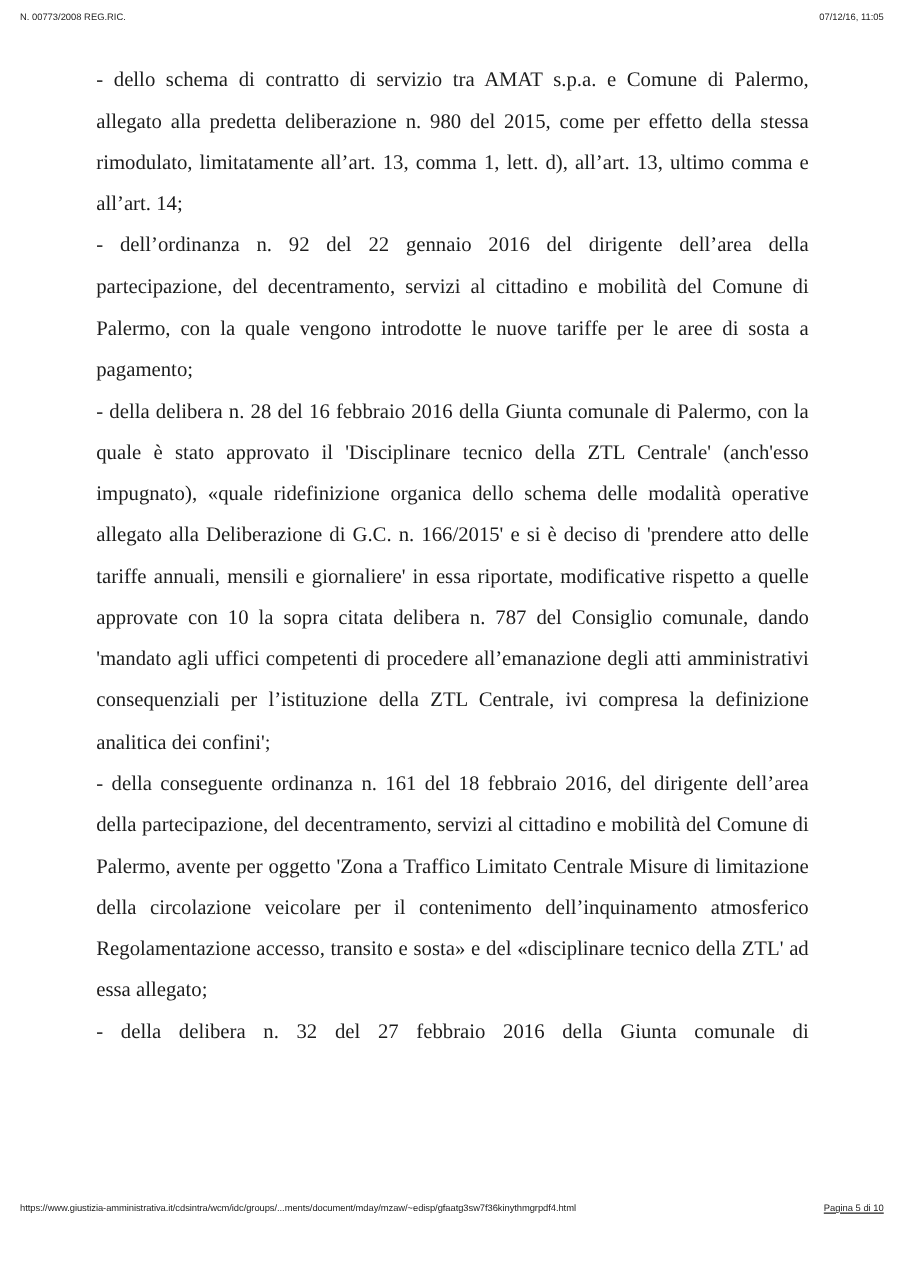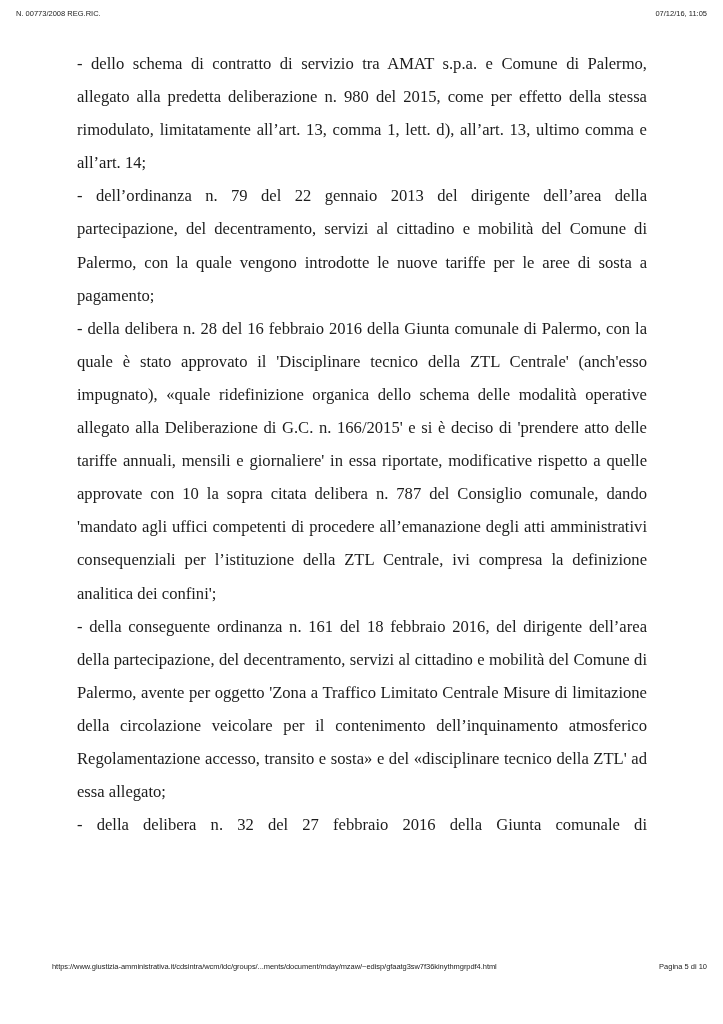--- a/index.html
+++ b/index.html
@@ -28,24 +28,23 @@
     .print-header .right { position: absolute; right: 0; top: 0; }
     .print-footer {
       position: absolute;
       top: 962px;
       left: 16px;
       right: 16px;
       height: 14px;
       font-family: "Liberation Sans", sans-serif;
       font-size: 7.5px;
       color: #222;
-      margin-left: 36px;
     }
     .print-footer .left { position: absolute; left: 0; top: 0; letter-spacing: -0.05px; }
-    .print-footer .right { position: absolute; right: 0; top: 0; }
+    .print-footer .right { position: absolute; right: 0; top: 0; text-decoration: underline; }
     .doc-body {
       position: absolute;
       top: 47px;
       left: 77px;
       width: 570px;
       font-family: "Liberation Serif", serif;
       font-size: 16.6px;
       line-height: 33.1px;
       color: #1c1c1c;
     }
@@ -58,21 +57,21 @@
 </head>
 <body>
 
 <div class="print-header">
   <span class="left">N. 00773/2008 REG.RIC.</span>
   <span class="right">07/12/16, 11:05</span>
 </div>
 
 <div class="doc-body">
   <p>- dello schema di contratto di servizio tra AMAT s.p.a. e Comune di Palermo, allegato alla predetta deliberazione n. 980 del 2015, come per effetto della stessa rimodulato, limitatamente all’art. 13, comma 1, lett. d), all’art. 13, ultimo comma e all’art. 14;</p>
-  <p>- dell’ordinanza n. 79 del 22 gennaio 2013 del dirigente dell’area della partecipazione, del decentramento, servizi al cittadino e mobilità del Comune di Palermo, con la quale vengono introdotte le nuove tariffe per le aree di sosta a pagamento;</p>
+  <p>- dell’ordinanza n. 92 del 22 gennaio 2016 del dirigente dell’area della partecipazione, del decentramento, servizi al cittadino e mobilità del Comune di Palermo, con la quale vengono introdotte le nuove tariffe per le aree di sosta a pagamento;</p>
   <p>- della delibera n. 28 del 16 febbraio 2016 della Giunta comunale di Palermo, con la quale è stato approvato il 'Disciplinare tecnico della ZTL Centrale' (anch'esso impugnato), «quale ridefinizione organica dello schema delle modalità operative allegato alla Deliberazione di G.C. n. 166/2015' e si è deciso di 'prendere atto delle tariffe annuali, mensili e giornaliere' in essa riportate, modificative rispetto a quelle approvate con 10 la sopra citata delibera n. 787 del Consiglio comunale, dando 'mandato agli uffici competenti di procedere all’emanazione degli atti amministrativi consequenziali per l’istituzione della ZTL Centrale, ivi compresa la definizione analitica dei confini';</p>
   <p>- della conseguente ordinanza n. 161 del 18 febbraio 2016, del dirigente dell’area della partecipazione, del decentramento, servizi al cittadino e mobilità del Comune di Palermo, avente per oggetto 'Zona a Traffico Limitato Centrale Misure di limitazione della circolazione veicolare per il contenimento dell’inquinamento atmosferico Regolamentazione accesso, transito e sosta» e del «disciplinare tecnico della ZTL' ad essa allegato;</p>
   <p style="text-align-last: justify;">- della delibera n. 32 del 27 febbraio 2016 della Giunta comunale di</p>
 </div>
 
 <div class="print-footer">
   <span class="left">https://www.giustizia-amministrativa.it/cdsintra/wcm/idc/groups/...ments/document/mday/mzaw/~edisp/gfaatg3sw7f36kinythmgrpdf4.html</span>
   <span class="right">Pagina 5 di 10</span>
 </div>
 

